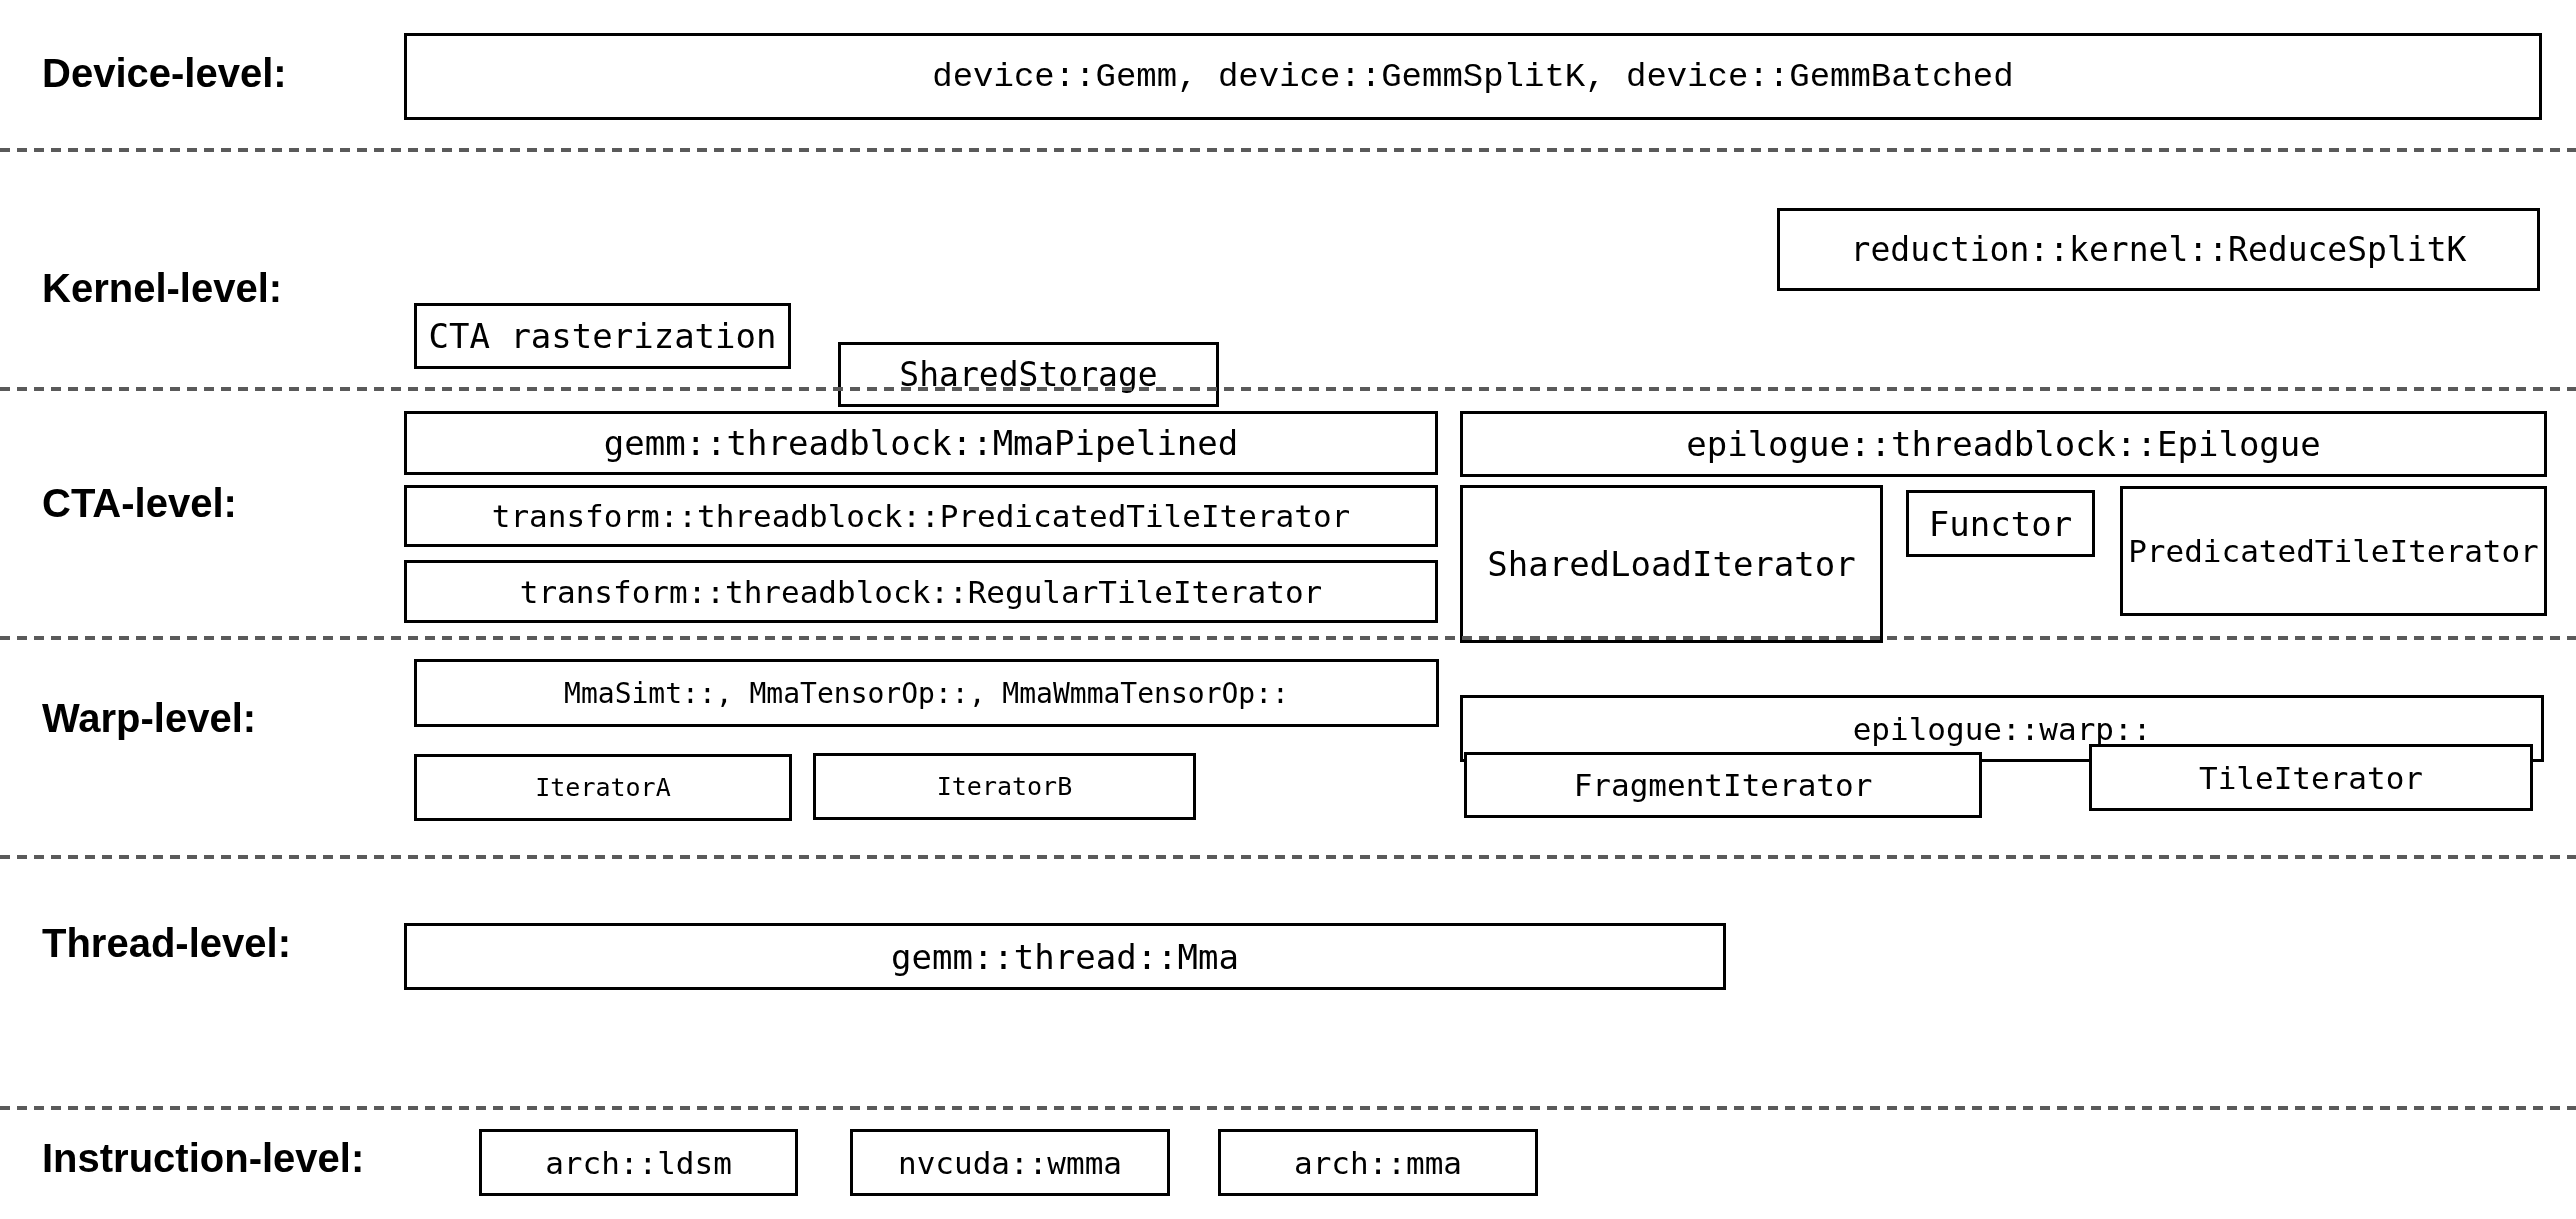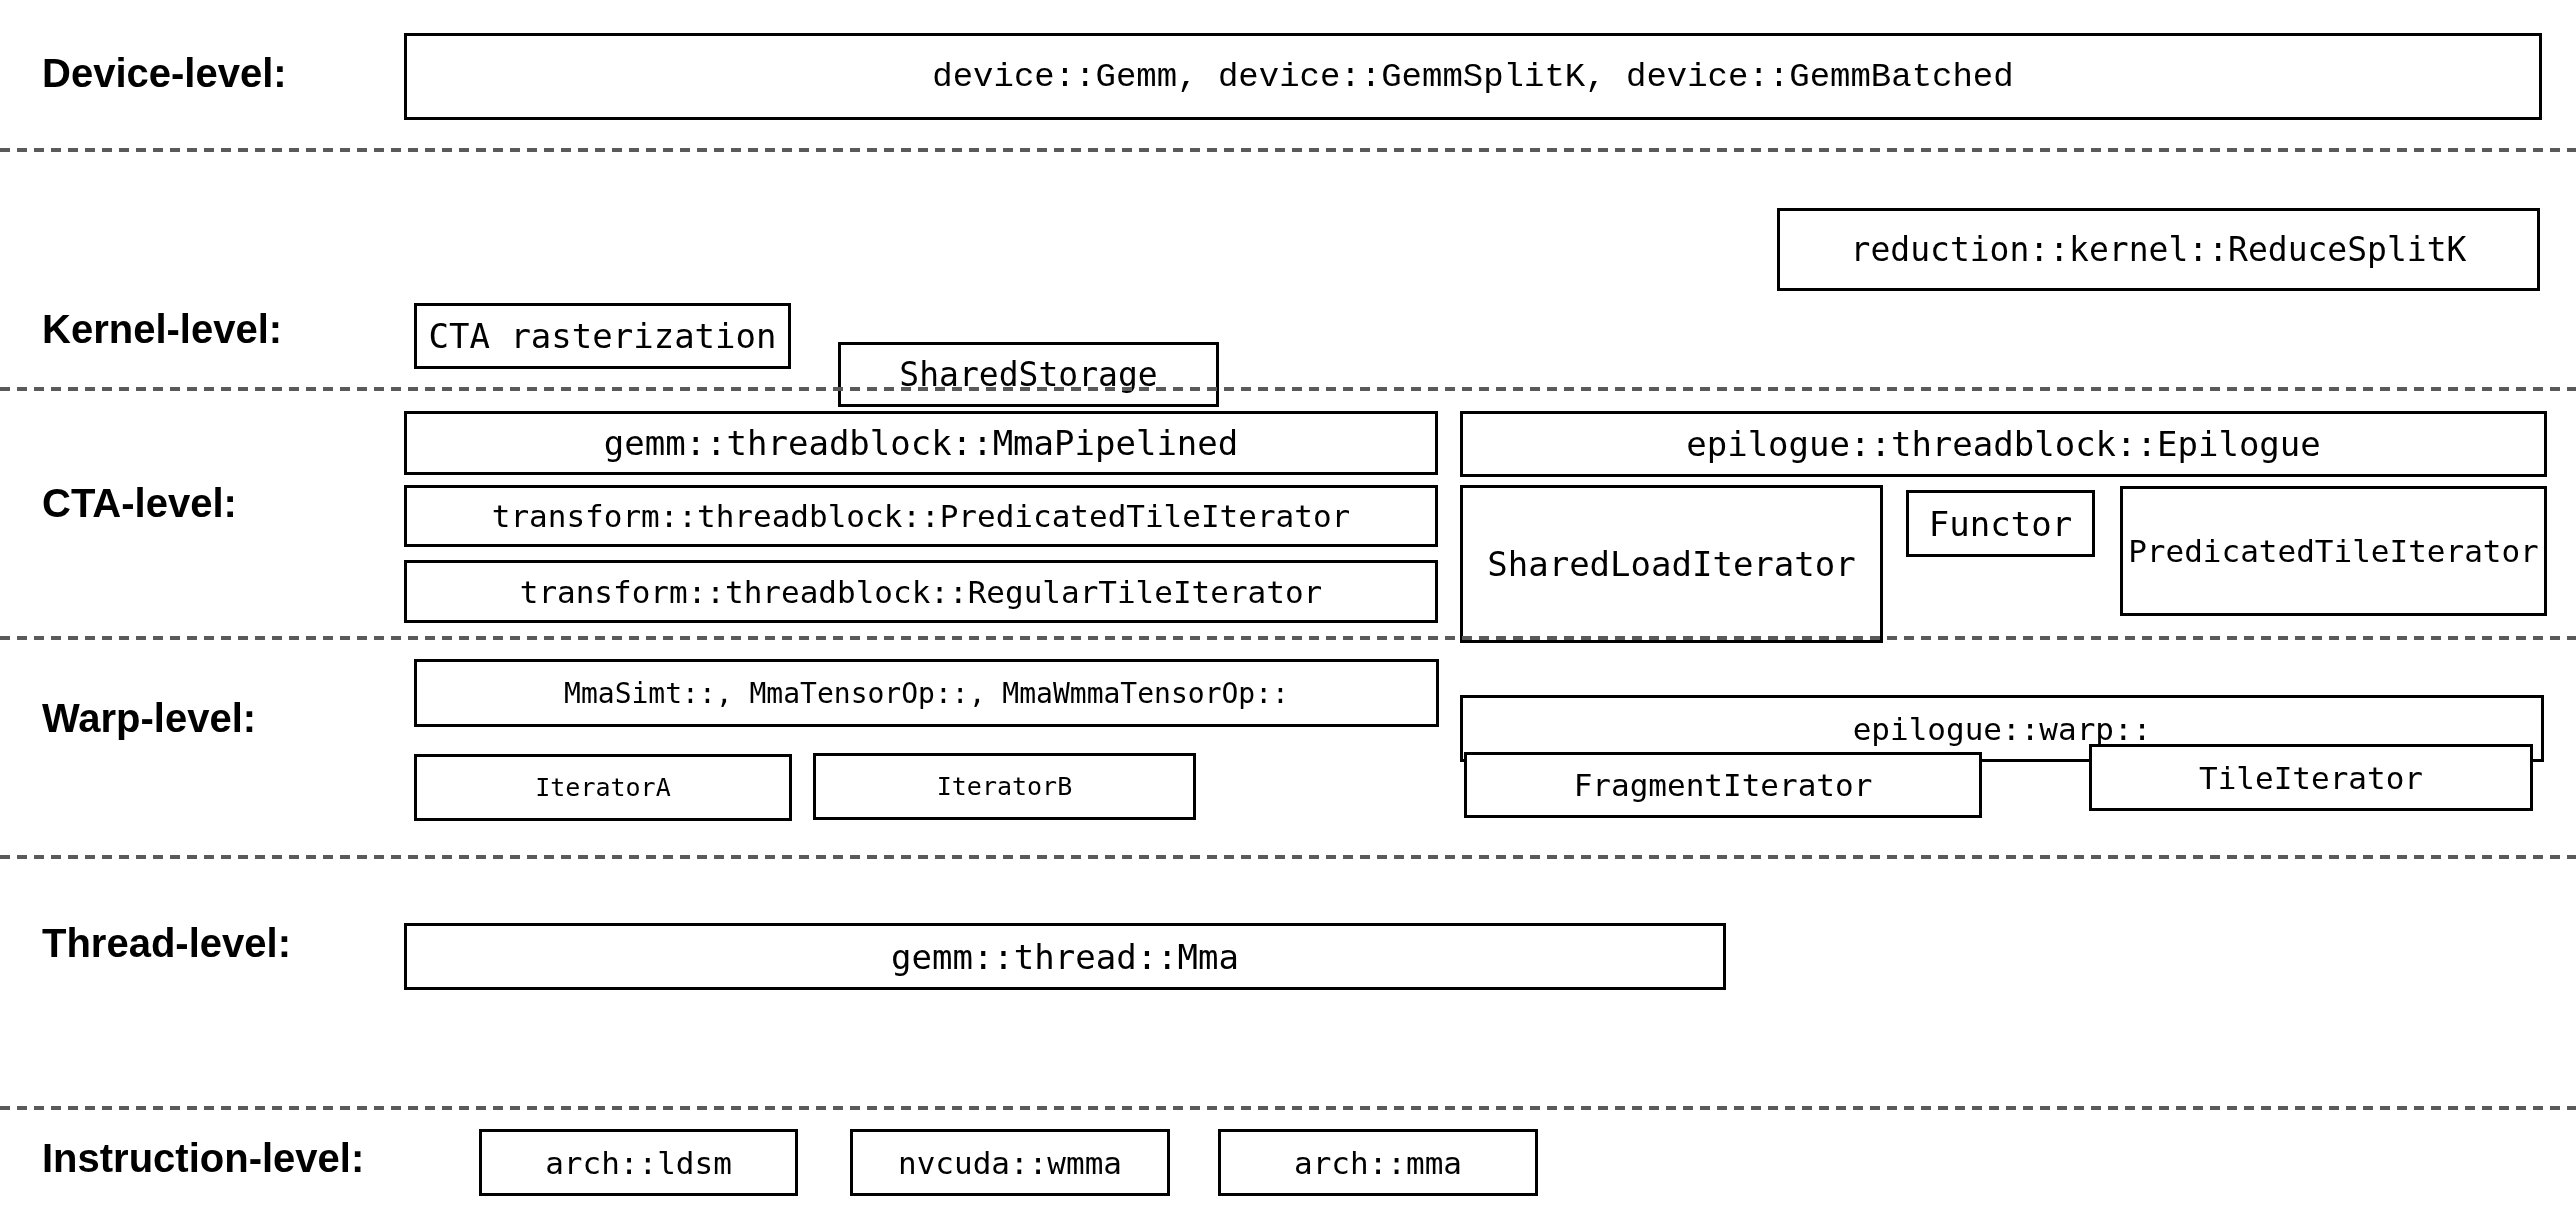--- a/index.html
+++ b/index.html
@@ -54,21 +54,21 @@
 </head>
 <body>
 
 <div id="stage">
 
   <div class="level-label" style="top:51px;">Device-level:</div>
   <div class="box" style="left:404px; top:33px; width:2138px; height:87px;font-family:Liberation Mono, monospace;">device::Gemm, device::GemmSplitK, device::GemmBatched</div>
 
   <div class="separator" style="top:148px;"></div>
 
-  <div class="level-label" style="top:266px;margin-top:41px;">Kernel-level:</div>
+  <div class="level-label" style="top:266px;">Kernel-level:</div>
   <div class="box fs43" style="left:1777px; top:208px; width:763px; height:83px;">reduction::kernel::ReduceSplitK</div>
   <div class="box" style="left:414px; top:303px; width:377px; height:66px;">CTA rasterization</div>
   <div class="box fs43" style="left:838px; top:304px; width:381px; height:65px;margin-top:38px;">SharedStorage</div>
 
   <div class="separator" style="top:387px;"></div>
 
   <div class="level-label" style="top:481px;">CTA-level:</div>
   <div class="box" style="left:404px; top:411px; width:1034px; height:64px;">gemm::threadblock::MmaPipelined</div>
   <div class="box" style="left:1460px; top:411px; width:1087px; height:66px;">epilogue::threadblock::Epilogue</div>
   <div class="box fs40" style="left:404px; top:485px; width:1034px; height:62px;">transform::threadblock::PredicatedTileIterator</div>

